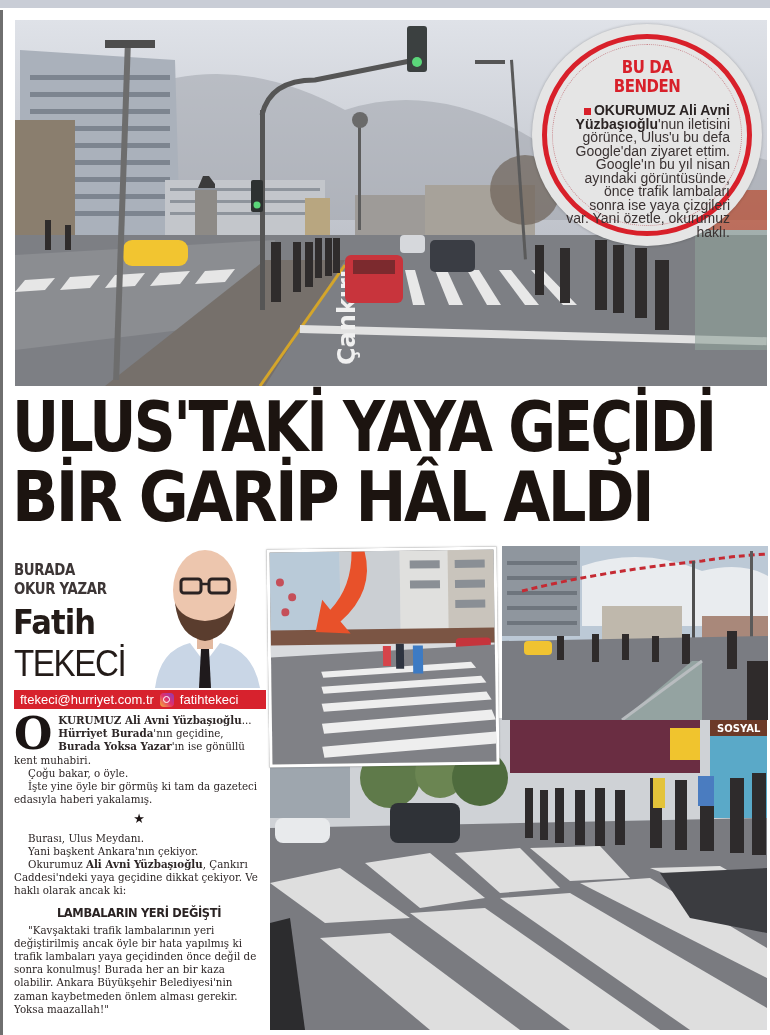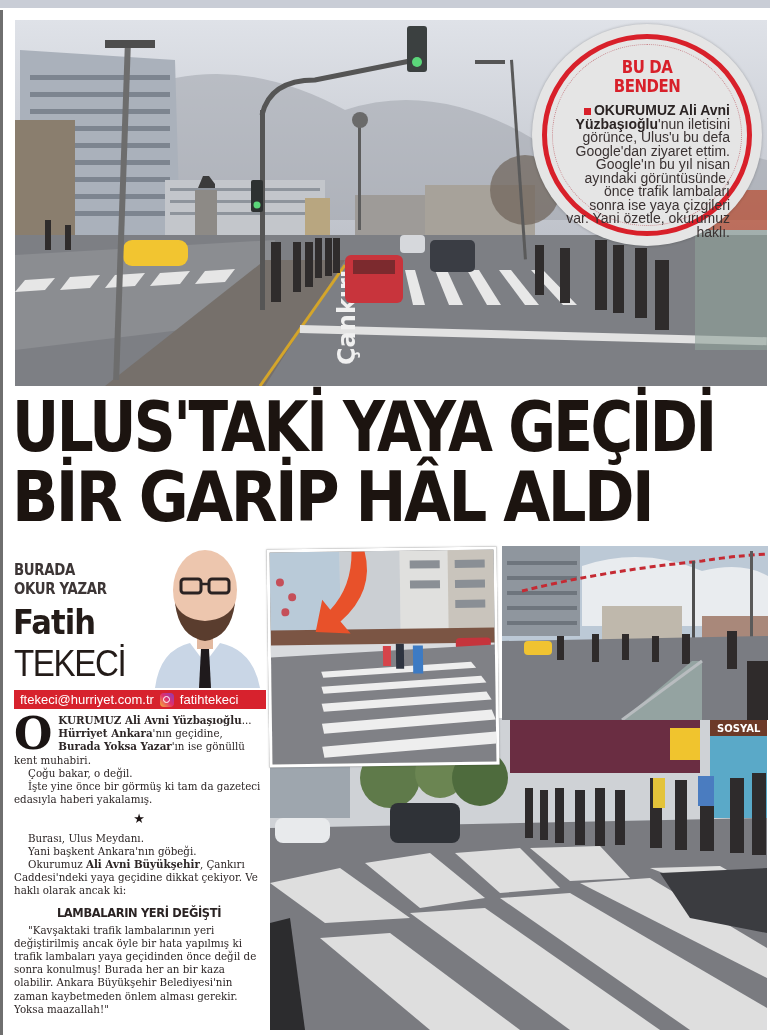--- a/index.html
+++ b/index.html
@@ -204,29 +204,29 @@
   <div class="au-contact">
     <span>ftekeci@hurriyet.com.tr</span>
     <span class="ig"></span>
     <span>fatihtekeci</span>
   </div>
 </div>
 
 <div class="article">
   <p>
     <span class="drop">O</span><b>KURUMUZ Ali Avni Yüzbaşıoğlu</b><span>...</span>
-    <b>Hürriyet Ankara</b><span>'nın geçidine,</span>
+    <b>Hürriyet Burada</b><span>'nın geçidine,</span>
     <b>Burada Yoksa Yazar</b><span>'ın ise gönüllü kent muhabiri.</span>
   </p>
-  <p class="indent">Çoğu bakar, o değil.</p>
-  <p class="indent">İşte yine önce bir görmüş ki tam da gazeteci edasıyla haberi yakalamış.</p>
+  <p class="indent">Çoğu bakar, o öyle.</p>
+  <p class="indent">İşte yine öyle bir görmüş ki tam da gazeteci edasıyla haberi yakalamış.</p>
   <div class="star">★</div>
   <p class="indent">Burası, Ulus Meydanı.</p>
-  <p class="indent">Yani başkent Ankara'nın göbeği.</p>
-  <p class="indent"><span>Okurumuz </span><b>Ali Avni Büyükşehir</b><span>, Çankırı Caddesi'ndeki yaya geçidine dikkat çekiyor. Ve haklı olarak ancak ki:</span></p>
+  <p class="indent">Yani başkent Ankara'nın çekiyor.</p>
+  <p class="indent"><span>Okurumuz </span><b>Ali Avni Yüzbaşıoğlu</b><span>, Çankırı Caddesi'ndeki yaya geçidine dikkat çekiyor. Ve haklı olarak ancak ki:</span></p>
   <div class="subhead">LAMBALARIN YERİ DEĞİŞTİ</div>
   <p class="indent">"Kavşaktaki trafik lambalarının yeri değiştirilmiş ancak öyle bir hata yapılmış ki trafik lambaları yaya geçidinden önce değil de sonra konulmuş! Burada her an bir kaza olabilir. Ankara Büyükşehir Belediyesi'nin zaman kaybetmeden önlem alması gerekir. Yoksa maazallah!"</p>
 </div>
 
 <div class="ph ph-c">
   <svg width="497" height="312" viewBox="0 0 497 312">
     <rect width="497" height="312" fill="#8d8e92"></rect>
     <rect x="0" y="0" width="497" height="120" fill="#cfd2d6"></rect>
     <rect x="0" y="40" width="80" height="60" fill="#9ea6ae"></rect>
     <circle cx="120" cy="60" r="30" fill="#5f7a4a"></circle>

